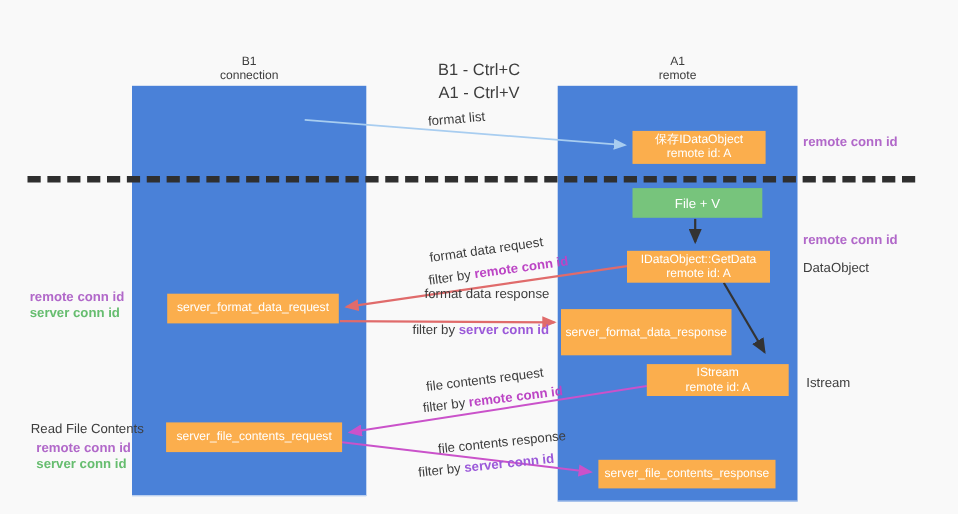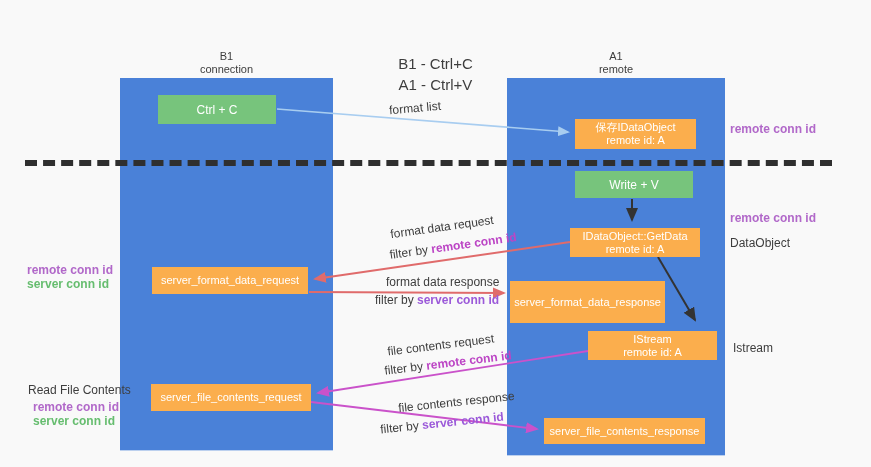--- a/index.html
+++ b/index.html
@@ -95,36 +95,33 @@
     <line x1="632" y1="199" x2="632" y2="220" stroke="#333333" stroke-width="2" marker-end="url(#ah-black)"></line>
     <line x1="658" y1="257" x2="695" y2="320" stroke="#333333" stroke-width="2" marker-end="url(#ah-black)"></line>
     <line x1="570" y1="242" x2="315" y2="279" stroke="#e06b6b" stroke-width="2" marker-end="url(#ah-red)"></line>
     <line x1="309" y1="292" x2="504" y2="293" stroke="#e06b6b" stroke-width="2" marker-end="url(#ah-red)"></line>
     <line x1="588" y1="351" x2="318" y2="393" stroke="#ca52ca" stroke-width="1.8" marker-end="url(#ah-magenta)"></line>
     <line x1="311" y1="402" x2="537" y2="429" stroke="#ca52ca" stroke-width="1.8" marker-end="url(#ah-magenta)"></line>
   </svg>
 
   <div class="abs dashline"></div>
 
-  <div class="abs node green" style="left:158px;top:95px;width:118px;height:29px;">
-    <span>Ctrl + C</span>
-  </div>
   <div class="abs node orange" style="left:152px;top:267px;width:156px;height:27px;">
     <span>server_format_data_request</span>
   </div>
   <div class="abs node orange" style="left:151px;top:384px;width:160px;height:27px;">
     <span>server_file_contents_request</span>
   </div>
 
   <div class="abs node orange" style="left:575px;top:119px;width:121px;height:30px;">
     <div>保存IDataObject</div>
     <div>remote id: A</div>
   </div>
   <div class="abs node green" style="left:575px;top:171px;width:118px;height:27px;">
-    <span>Write + V</span>
+    <span>File + V</span>
   </div>
   <div class="abs node orange" style="left:570px;top:228px;width:130px;height:29px;">
     <div>IDataObject::GetData</div>
     <div>remote id: A</div>
   </div>
   <div class="abs node orange" style="left:510px;top:281px;width:155px;height:42px;">
     <span>server_format_data_response</span>
   </div>
   <div class="abs node orange" style="left:588px;top:331px;width:129px;height:29px;">
     <div>IStream</div>
@@ -132,21 +129,21 @@
   </div>
   <div class="abs node orange" style="left:544px;top:418px;width:161px;height:26px;">
     <span>server_file_contents_response</span>
   </div>
 
   <div class="abs lbl" style="left:389px;top:101px;transform:rotate(-5deg);">format list</div>
 
   <div class="abs lbl rot-m8" style="left:390px;top:220px;">format data request</div>
   <div class="abs lbl rot-m8" style="left:389px;top:239px;"><span>filter by </span><span class="hl-magenta">remote conn id</span></div>
 
-  <div class="abs lbl" style="left:386px;top:275px;">format data response</div>
+  <div class="abs lbl" style="left:386px;top:260px;">format data response</div>
   <div class="abs lbl" style="left:375px;top:293px;"><span>filter by </span><span class="hl-violet">server conn id</span></div>
 
   <div class="abs lbl rot-m7" style="left:387px;top:338px;">file contents request</div>
   <div class="abs lbl rot-m7" style="left:384px;top:356px;"><span>filter by </span><span class="hl-magenta">remote conn id</span></div>
 
   <div class="abs lbl rot-m6" style="left:398px;top:395px;">file contents response</div>
   <div class="abs lbl rot-m6" style="left:380px;top:416px;"><span>filter by </span><span class="hl-violet">server conn id</span></div>
 
   <div class="abs lbl purple" style="left:730px;top:122px;">remote conn id</div>
   <div class="abs lbl purple" style="left:730px;top:211px;">remote conn id</div>

